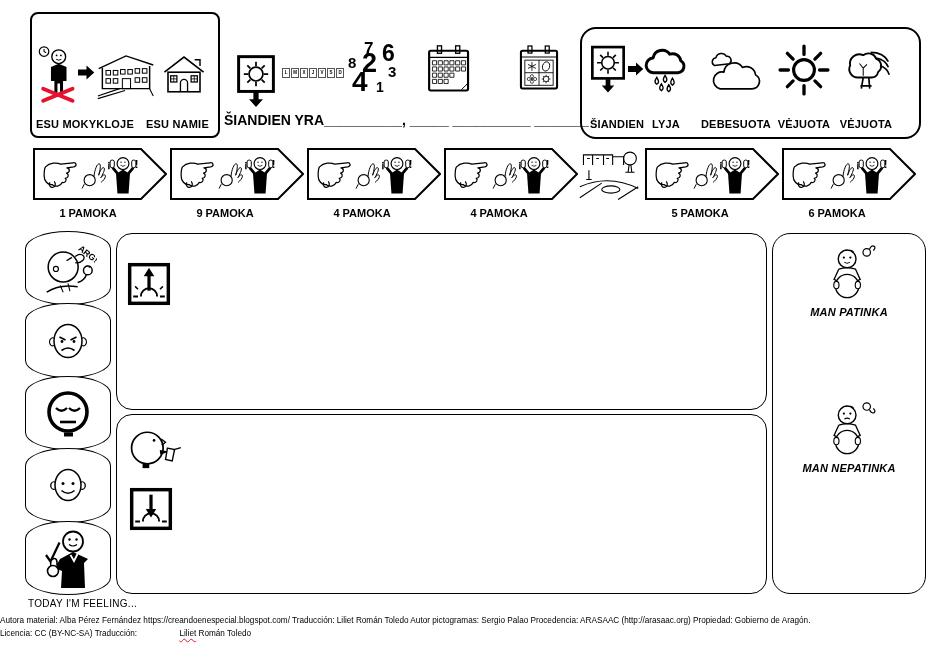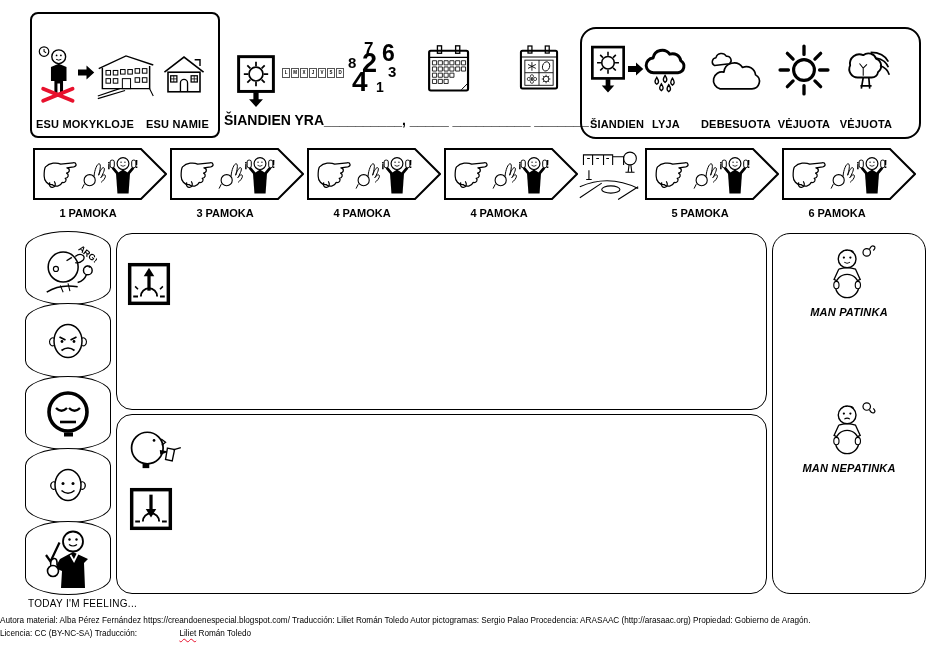--- a/index.html
+++ b/index.html
@@ -483,21 +483,21 @@
       <svg width="26" height="34">
           <use href="#sg-ok"></use>
         </svg>
       <svg width="32" height="42">
           <use href="#sg-celebrate"></use>
         </svg>
     </div>
   </div>
 
   <div class="pamoka-label" style="left:33px">1 PAMOKA</div>
-  <div class="pamoka-label" style="left:170px">3 PAMOKA</div>
+  <div class="pamoka-label" style="left:170px">9 PAMOKA</div>
   <div class="pamoka-label" style="left:307px">4 PAMOKA</div>
   <div class="pamoka-label" style="left:444px">4 PAMOKA</div>
   <div class="pamoka-label" style="left:645px">5 PAMOKA</div>
   <div class="pamoka-label" style="left:782px">6 PAMOKA</div>
 
   <div class="feel-col">
     <div class="feel-cell">
       <svg width="58" height="58">
           <use href="#sg-arg"></use>
         </svg>

